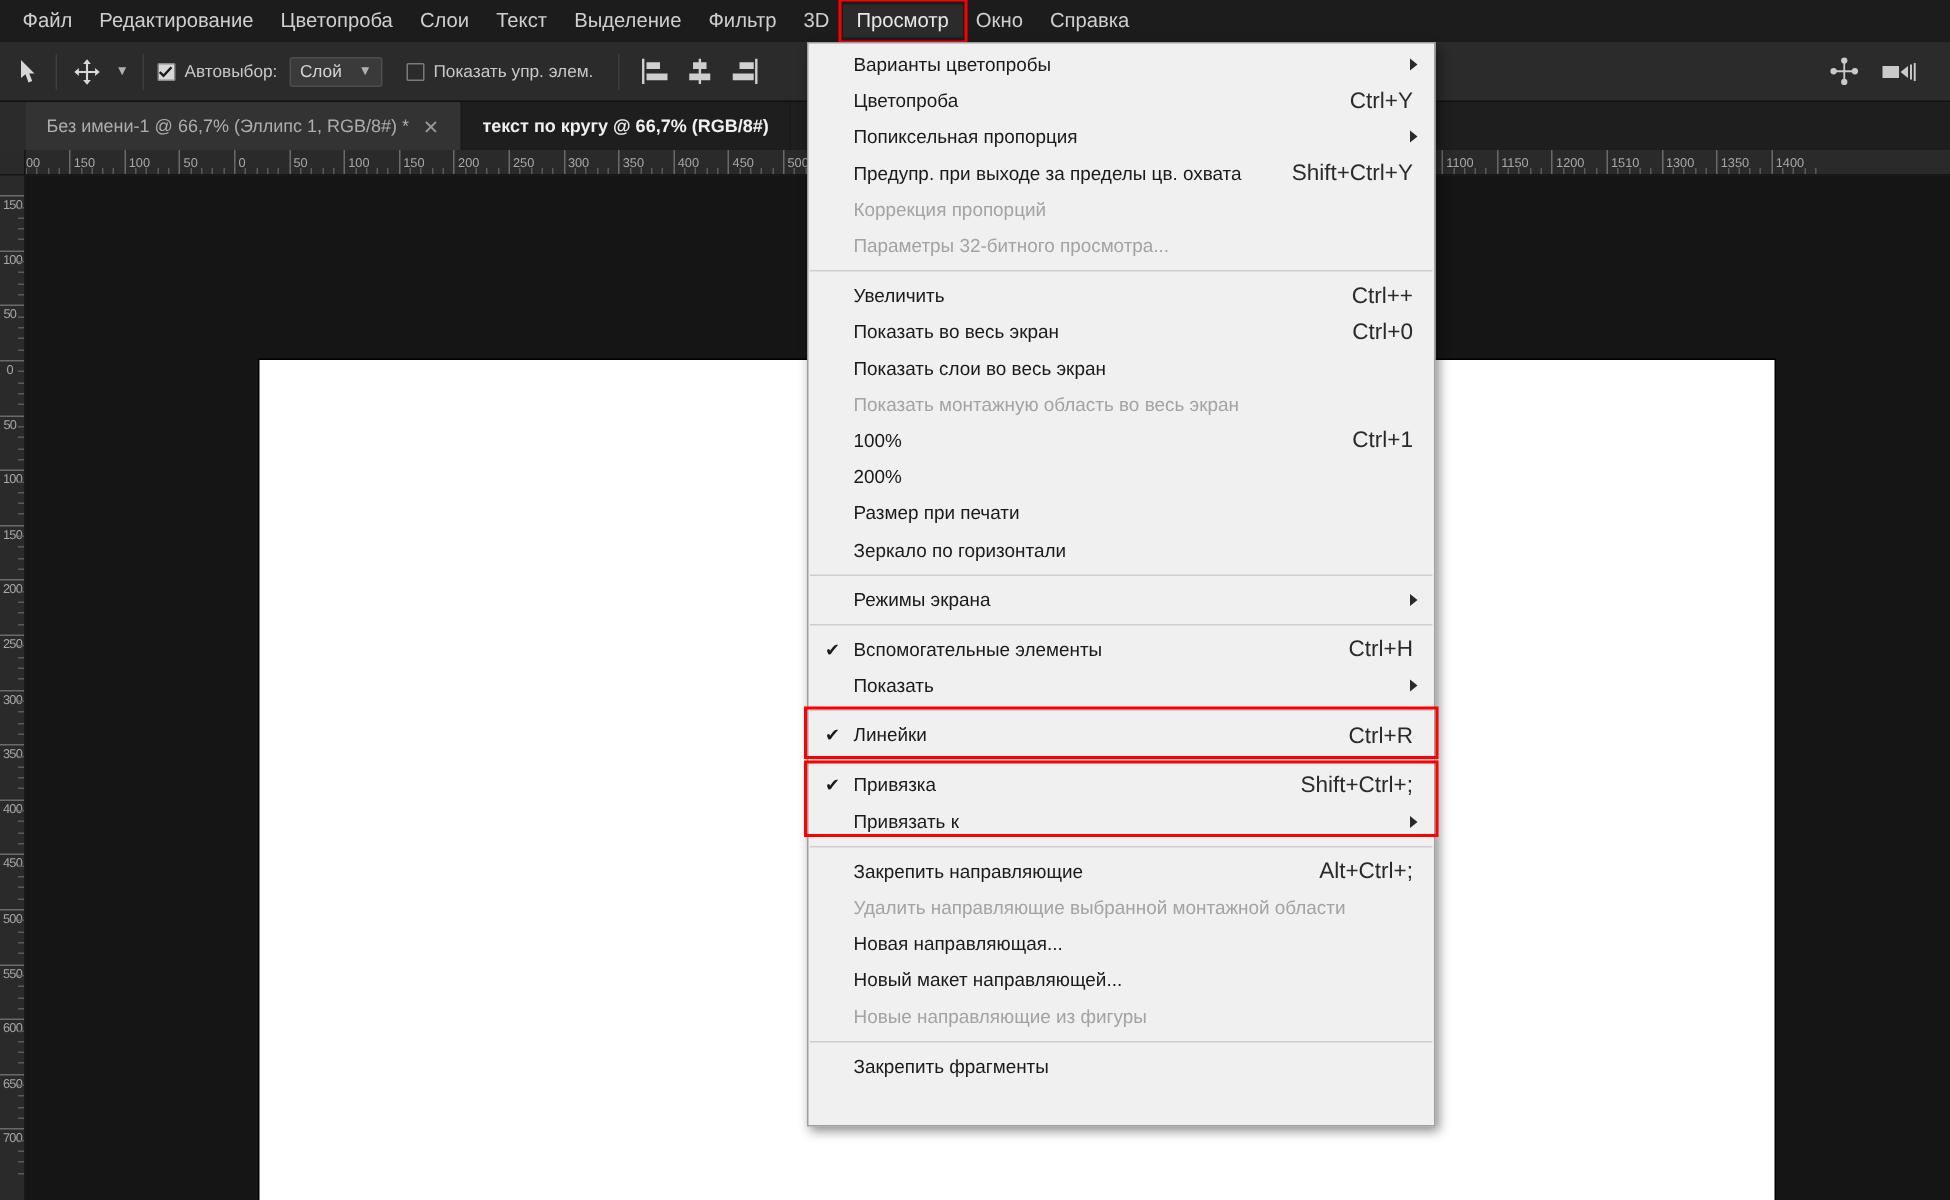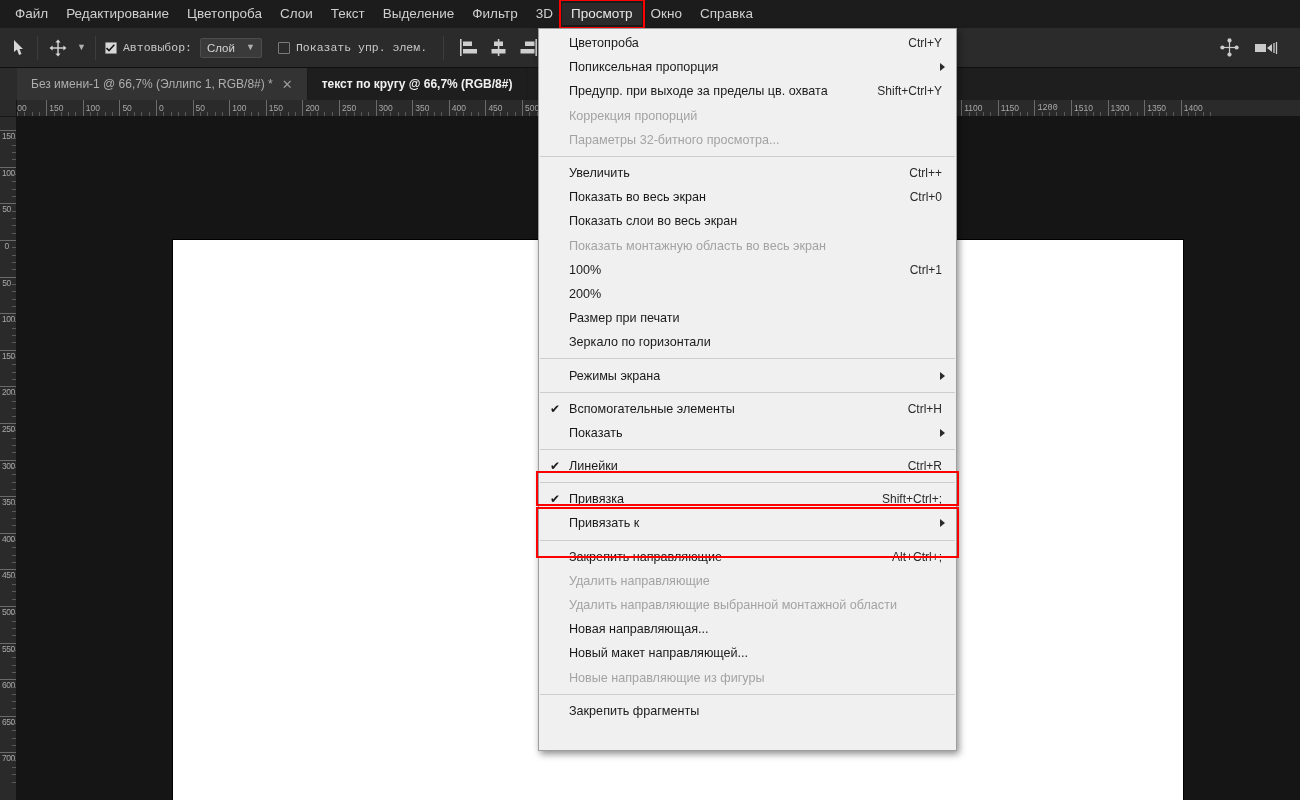--- a/index.html
+++ b/index.html
@@ -41,21 +41,21 @@
 
   
   #optionsbar {
     position:absolute; left:0; top:28px; width:1300px; height:40px;
     background:#2b2b2b;
     display:flex; align-items:center;
     border-bottom:1px solid #101010;
     z-index:5;
   }
   .ob-sep { width:1px; height:24px; background:#3d3d3d; margin:0 9px; }
-  .ob-item { display:flex; align-items:center; color:#c8c8c8; font-size:11.5px;font-family:Liberation Mono, monospace; }
+  .ob-item { display:flex; align-items:center; color:#c8c8c8; font-size:11.5px; }
   .ob-icon { display:inline-flex; align-items:center; justify-content:center; }
   .chk {
     width:12px; height:12px; border:1px solid #8a8a8a; background:#d8d8d8;
     display:inline-flex; align-items:center; justify-content:center;
     margin-right:6px; border-radius:1px;
   }
   .chk.off { background:#2b2b2b; border-color:#7a7a7a; }
   .chk svg { display:block; }
   .ob-select {
     background:#3a3a3a; border:1px solid #4d4d4d; border-radius:2px;
@@ -136,21 +136,21 @@
   }
   .mi {
     position:relative;
     height:24.2px;
     display:flex; align-items:center;
     padding-left:30px; padding-right:12px;
     white-space:nowrap;
   }
   .mi .lbl { flex:0 0 auto; }
   .mi .acc {
-    margin-left:auto; color:#2a2a2a; font-size:12px; padding-right:2px;
+    margin-left:auto; color:#2a2a2a; font-size:15px; padding-right:2px;
   }
   .mi.disabled .lbl { color:#a3a3a3; }
   .mi .tick {
     position:absolute; left:11px; top:50%; transform:translateY(-50%);
     font-size:12px; color:#1a1a1a; line-height:1;
   }
   .mi .arrow {
     position:absolute; right:11px; top:50%; transform:translateY(-50%);
     width:0; height:0;
     border-top:4px solid transparent; border-bottom:4px solid transparent;
@@ -450,21 +450,21 @@
     <div class="rtick" style="left: 975.84px; top: 12px; width: 1px; height: 4px; background: rgb(90, 90, 90);"></div>
     <div class="rtick" style="left: 983.16px; top: 12px; width: 1px; height: 4px; background: rgb(90, 90, 90);"></div>
     <div class="rtick" style="left: 990.48px; top: 12px; width: 1px; height: 4px; background: rgb(90, 90, 90);"></div>
     <div class="rtick" style="left: 997.8px; top: 0px; width: 1px; height: 16px;"></div>
     <div class="rlab" style="left: 1000.8px; top: 3px;">1150</div>
     <div class="rtick" style="left: 1005.12px; top: 12px; width: 1px; height: 4px; background: rgb(90, 90, 90);"></div>
     <div class="rtick" style="left: 1012.44px; top: 12px; width: 1px; height: 4px; background: rgb(90, 90, 90);"></div>
     <div class="rtick" style="left: 1019.76px; top: 12px; width: 1px; height: 4px; background: rgb(90, 90, 90);"></div>
     <div class="rtick" style="left: 1027.08px; top: 12px; width: 1px; height: 4px; background: rgb(90, 90, 90);"></div>
     <div class="rtick" style="left: 1034.4px; top: 0px; width: 1px; height: 16px;"></div>
-    <div class="rlab" style="left: 1037.4px; top: 3px; font-family: Liberation Mono, monospace;">1200</div>
+    <div class="rlab" style="left: 1037.4px; top: 3px;">1200</div>
     <div class="rtick" style="left: 1041.72px; top: 12px; width: 1px; height: 4px; background: rgb(90, 90, 90);"></div>
     <div class="rtick" style="left: 1049.04px; top: 12px; width: 1px; height: 4px; background: rgb(90, 90, 90);"></div>
     <div class="rtick" style="left: 1056.36px; top: 12px; width: 1px; height: 4px; background: rgb(90, 90, 90);"></div>
     <div class="rtick" style="left: 1063.68px; top: 12px; width: 1px; height: 4px; background: rgb(90, 90, 90);"></div>
     <div class="rtick" style="left: 1071px; top: 0px; width: 1px; height: 16px;"></div>
     <div class="rlab" style="left: 1074px; top: 3px;">1510</div>
     <div class="rtick" style="left: 1078.32px; top: 12px; width: 1px; height: 4px; background: rgb(90, 90, 90);"></div>
     <div class="rtick" style="left: 1085.64px; top: 12px; width: 1px; height: 4px; background: rgb(90, 90, 90);"></div>
     <div class="rtick" style="left: 1092.96px; top: 12px; width: 1px; height: 4px; background: rgb(90, 90, 90);"></div>
     <div class="rtick" style="left: 1100.28px; top: 12px; width: 1px; height: 4px; background: rgb(90, 90, 90);"></div>
@@ -594,20 +594,24 @@
     <div class="rlab-v" style="top: 655.4px; left: 2px;">700</div>
     <div class="rtick" style="top: 659.72px; left: 12px; height: 1px; width: 4px; background: rgb(90, 90, 90);"></div>
     <div class="rtick" style="top: 667.04px; left: 12px; height: 1px; width: 4px; background: rgb(90, 90, 90);"></div>
     <div class="rtick" style="top: 674.36px; left: 12px; height: 1px; width: 4px; background: rgb(90, 90, 90);"></div>
     <div class="rtick" style="top: 681.68px; left: 12px; height: 1px; width: 4px; background: rgb(90, 90, 90);"></div>
   </div>
 <div id="ruler-corner"></div>
 
 <div id="viewmenu">
     <div class="mi">
+      <span class="lbl">Варианты цветопробы</span>
+      <span class="arrow"></span>
+    </div>
+    <div class="mi">
       <span class="lbl">Цветопроба</span>
       <span class="acc">Ctrl+Y</span>
     </div>
     <div class="mi">
       <span class="lbl">Попиксельная пропорция</span>
       <span class="arrow"></span>
     </div>
     <div class="mi">
       <span class="lbl">Предупр. при выходе за пределы цв. охвата</span>
       <span class="acc">Shift+Ctrl+Y</span>
@@ -676,23 +680,20 @@
     <div class="mi">
       <span class="lbl">Привязать к</span>
       <span class="arrow"></span>
     </div>
     <div class="msep"></div>
     <div class="mi">
       <span class="lbl">Закрепить направляющие</span>
       <span class="acc">Alt+Ctrl+;</span>
     </div>
     <div class="mi disabled">
-      <span class="lbl">Удалить направляющие</span>
-    </div>
-    <div class="mi disabled">
       <span class="lbl">Удалить направляющие выбранной монтажной области</span>
     </div>
     <div class="mi">
       <span class="lbl">Новая направляющая...</span>
     </div>
     <div class="mi">
       <span class="lbl">Новый макет направляющей...</span>
     </div>
     <div class="mi disabled">
       <span class="lbl">Новые направляющие из фигуры</span>

